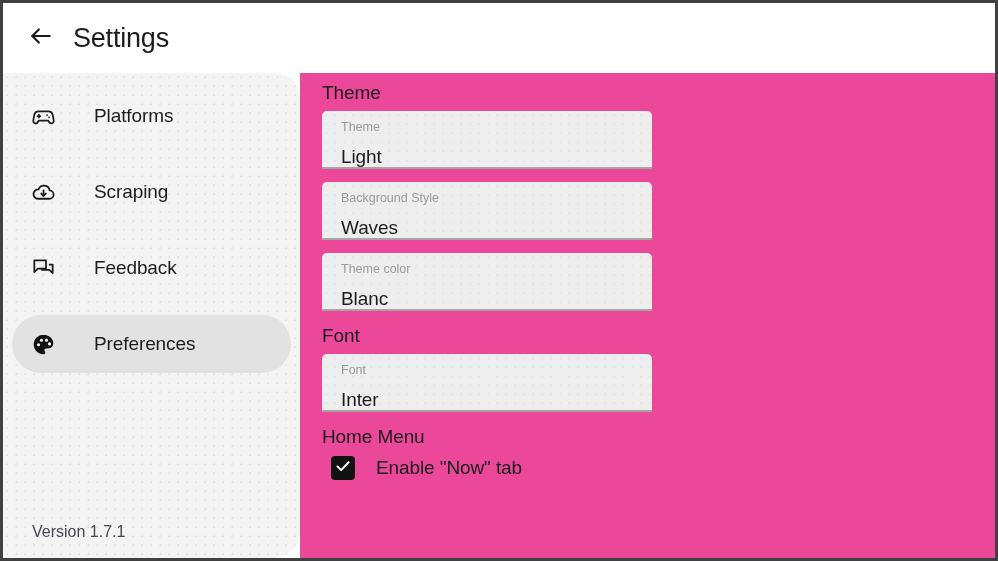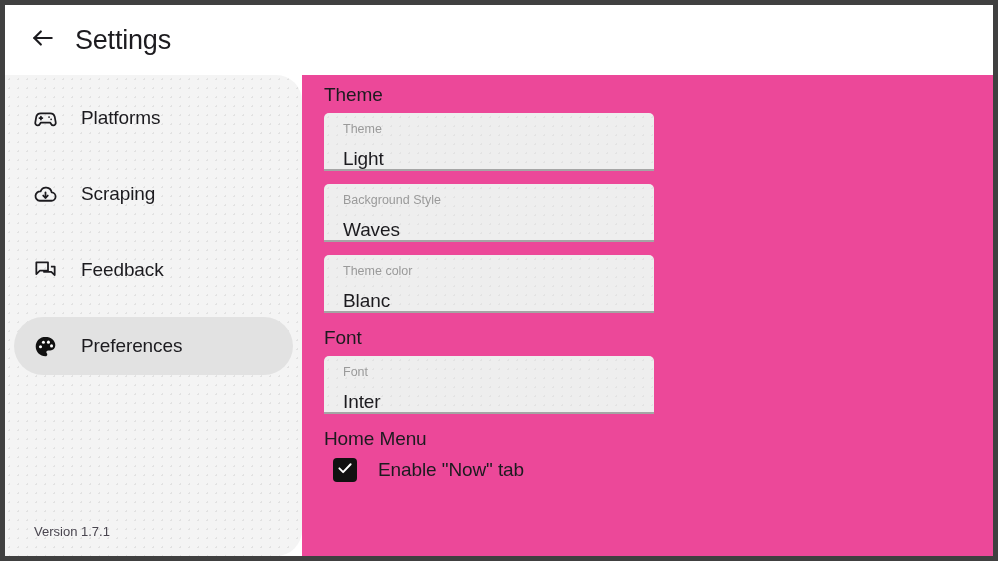--- a/index.html
+++ b/index.html
@@ -10,21 +10,21 @@
   body {
     font-family: "Liberation Sans", sans-serif;
     -webkit-font-smoothing: antialiased;
   }
 
   #app-window {
     position: relative;
     width: 998px;
     height: 561px;
     box-sizing: border-box;
-    border: 5px solid #404040;
+    border: 3px solid #404040;
     background: #ffffff;
     overflow: hidden;
   }
 
   
   #header {
     position: absolute;
     left: 0;
     top: 0;
     width: 100%;
@@ -82,30 +82,30 @@
   .nav-item.selected { background: #e2e2e2; }
   .nav-icon {
     width: 27px;
     height: 27px;
     flex: 0 0 auto;
     display: flex;
     align-items: center;
     justify-content: center;
   }
   .nav-label {
-    margin-left: 22px;
+    margin-left: 37px;
     font-size: 19px;
     color: #1c1b1f;
     letter-spacing: -0.1px;
   }
   #version-label {
     position: absolute;
     left: 29px;
     bottom: 17px;
-    font-size: 13px;
+    font-size: 16px;
     color: #49454f;
   }
 
   
   #content {
     position: absolute;
     left: 297px;
     top: 70px;
     right: 0;
     bottom: 0;

